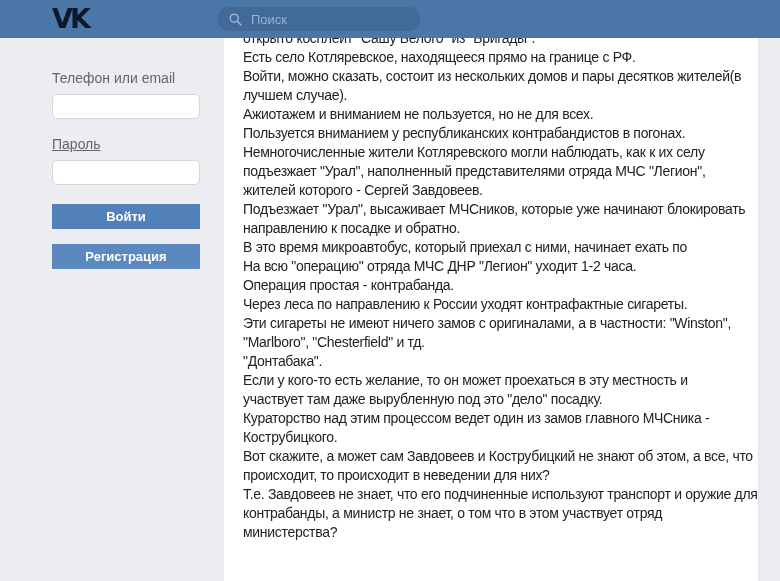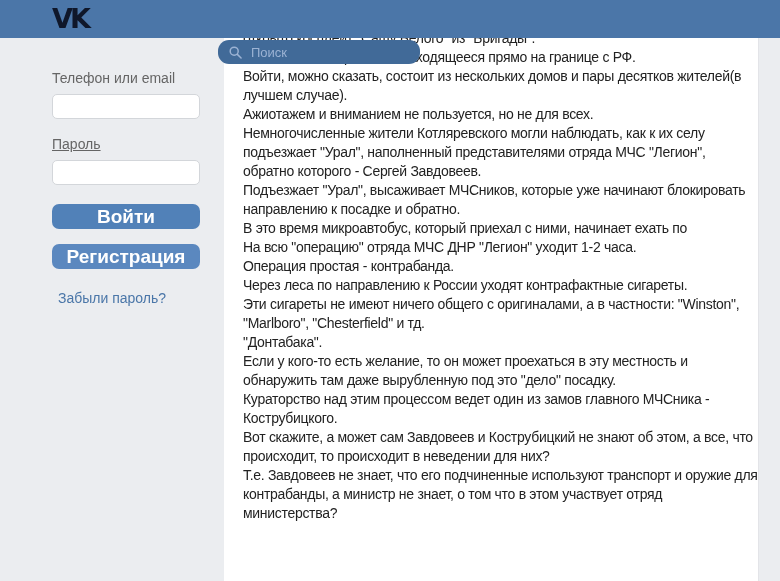--- a/index.html
+++ b/index.html
@@ -29,21 +29,21 @@
   }
   .vk-logo{
     position:absolute;left:44px;top:4px;width:52px;height:30px;
     color:#0f172a;font-weight:bold;font-size:27px;letter-spacing:-3px;
     line-height:30px;text-align:center;cursor:pointer;
     font-family:"DejaVu Sans",sans-serif;
   }
   .search-box{
     position:absolute;left:218px;top:7px;width:202px;height:24px;
     background:#416a98;border-radius:11px;display:flex;align-items:center;
-    box-sizing:border-box;padding:0 8px;margin-top:33px;
+    box-sizing:border-box;padding:0 8px;
   }
   .search-icon{width:13px;height:13px;margin-left:3px;margin-right:7px;flex:none;}
   .search-input{
     background:transparent;border:none;outline:none;flex:1;
     font-size:13px;color:#dfe7f2;
     font-family:"Liberation Sans","DejaVu Sans",sans-serif;
   }
   .search-input::placeholder{color:#9cb3d4;opacity:1;}
   
   .sidebar{position:absolute;left:0;top:44px;width:224px;height:543px;background:#ebedf0;z-index:2;}
@@ -55,54 +55,55 @@
   .txt-input{
     position:absolute;left:52px;width:146px;height:23px;
     border:1px solid #d3d6da;border-radius:5px;background:#fff;
     font-size:13px;padding:0 6px;box-sizing:content-box;outline:none;
     font-family:"Liberation Sans","DejaVu Sans",sans-serif;
   }
   .in-email{top:50px;width:134px;}
   .in-pass{top:116px;width:134px;}
   .btn{
     position:absolute;left:52px;width:148px;height:25px;
-    border:none;border-radius:7px;color:#fff;font-size:19px;font-weight:bold;
+    border:none;border-radius:0;color:#fff;font-size:13px;font-weight:bold;
     cursor:pointer;font-family:"Liberation Sans","DejaVu Sans",sans-serif;
   }
   .btn-login{top:160px;background:#5181b8;}
   .btn-register{top:200px;background:#5b88bf;}
   .forgot-link{
     position:absolute;left:0;top:246px;width:224px;text-align:center;
     font-size:14px;color:#4a76a8;cursor:pointer;text-decoration:none;
   }
 </style>
 </head>
 <body>
 
 <div class="content-col">
   <div class="post">
       <div class="post-line">открыто косплеит "Сашу Белого" из "Бригады".</div>
       <div class="post-line">Есть село Котляревское, находящееся прямо на границе с РФ.</div>
       <div class="post-line">Войти, можно сказать, состоит из нескольких домов и пары десятков жителей(в</div>
       <div class="post-line">лучшем случае).</div>
       <div class="post-line">Ажиотажем и вниманием не пользуется, но не для всех.</div>
+      <div class="post-line">Пользуется вниманием у республиканских контрабандистов в погонах.</div>
       <div class="post-line">Немногочисленные жители Котляревского могли наблюдать, как к их селу</div>
       <div class="post-line">подъезжает "Урал", наполненный представителями отряда МЧС "Легион",</div>
-      <div class="post-line">обратно которого - Сергей Завдовеев.</div>
+      <div class="post-line">жителей которого - Сергей Завдовеев.</div>
       <div class="post-line">Подъезжает "Урал", высаживает МЧСников, которые уже начинают блокировать</div>
       <div class="post-line">направлению к посадке и обратно.</div>
       <div class="post-line">В это время микроавтобус, который приехал с ними, начинает ехать по</div>
       <div class="post-line">На всю "операцию" отряда МЧС ДНР "Легион" уходит 1-2 часа.</div>
       <div class="post-line">Операция простая - контрабанда.</div>
       <div class="post-line">Через леса по направлению к России уходят контрафактные сигареты.</div>
-      <div class="post-line">Эти сигареты не имеют ничего общего с оригиналами, а в частности: "Winston",</div>
+      <div class="post-line">Эти сигареты не имеют ничего замов с оригиналами, а в частности: "Winston",</div>
       <div class="post-line">"Marlboro", "Chesterfield" и тд.</div>
       <div class="post-line">"Донтабака".</div>
       <div class="post-line">Если у кого-то есть желание, то он может проехаться в эту местность и</div>
-      <div class="post-line">обнаружить там даже вырубленную под это "дело" посадку.</div>
+      <div class="post-line">участвует там даже вырубленную под это "дело" посадку.</div>
       <div class="post-line">Кураторство над этим процессом ведет один из замов главного МЧСника -</div>
       <div class="post-line">Кострубицкого.</div>
       <div class="post-line">Вот скажите, а может сам Завдовеев и Кострубицкий не знают об этом, а все, что</div>
       <div class="post-line">происходит, то происходит в неведении для них?</div>
       <div class="post-line">Т.е. Завдовеев не знает, что его подчиненные используют транспорт и оружие для</div>
       <div class="post-line">контрабанды, а министр не знает, о том что в этом участвует отряд</div>
       <div class="post-line">министерства?</div>
     </div>
 </div>
 
@@ -119,14 +120,13 @@
   </div>
 </div>
 
 <div class="sidebar">
   <div class="fld-label lbl-email">Телефон или email</div>
   <input class="txt-input in-email" type="text" value="" style="">
   <div class="fld-label lbl-pass">Пароль</div>
   <input class="txt-input in-pass" type="password" value="" style="">
   <button class="btn btn-login">Войти</button>
   <button class="btn btn-register">Регистрация</button>
-  <a class="forgot-link" href="#">Забыли пароль?</a>
 </div>
 
 </body></html>

